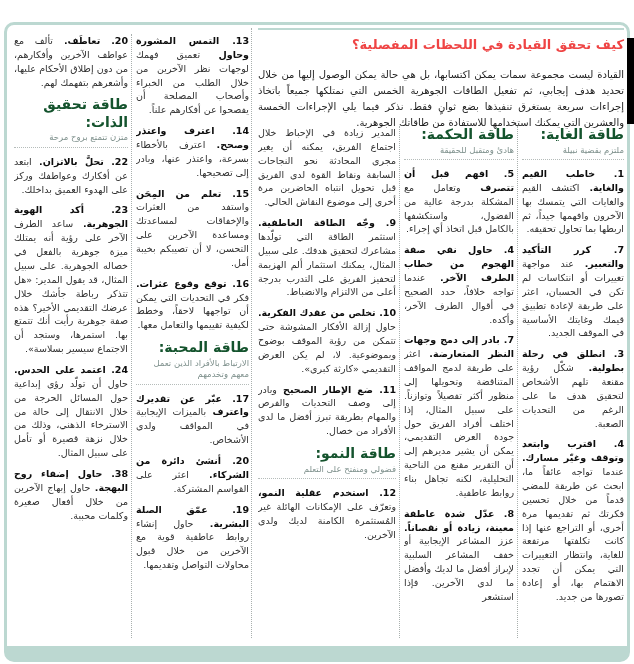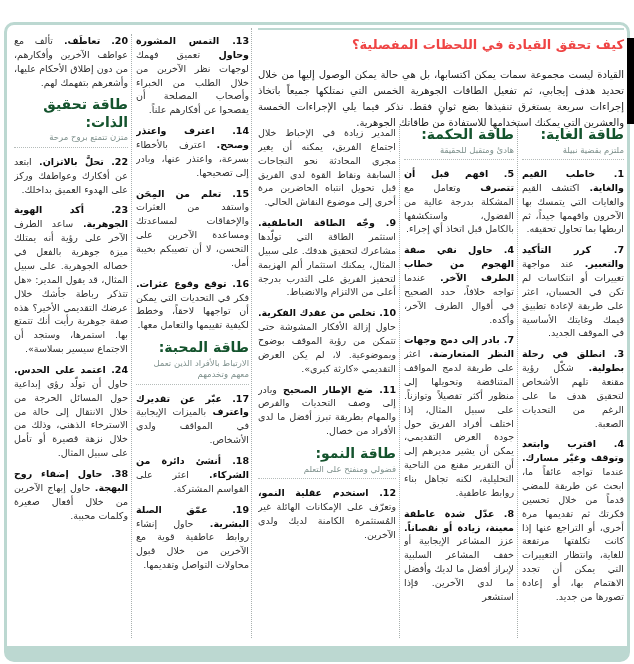--- a/index.html
+++ b/index.html
@@ -117,21 +117,21 @@
     </div>
   <div id="col-3" class="col">
       <p class="item"><b>13. التمس المشورة وحاول </b>تعميق فهمك لوجهات نظر الآخرين من خلال الطلب من الخبراء وأصحاب المصلحة أن يفصحوا عن أفكارهم علناً.</p>
       <p class="item"><b>14. اعترف واعتذر وصحح. </b>اعترف بالأخطاء بسرعة، واعتذر عنها، وبادر إلى تصحيحها.</p>
       <p class="item"><b>15. تعلم من المِحَن </b>واستفد من العثرات والإخفاقات لمساعدتك ومساعدة الآخرين على التحسن، لا أن تصيبكم بخيبة أمل.</p>
       <p class="item"><b>16. توقع وقوع عثرات. </b>فكر في التحديات التي يمكن أن تواجهها لاحقاً، وخطط لكيفية تقييمها والتعامل معها.</p>
       <div class="section-heading">طاقة المحبة:</div>
       <div class="section-subtitle">الارتباط بالأفراد الذين تعمل معهم وتخدمهم</div>
       <hr class="section-rule">
       <p class="item"><b>17. عبّر عن تقديرك واعترف </b>بالميزات الإيجابية في المواقف ولدى الأشخاص.</p>
-      <p class="item"><b>18. أنشئ دائرة من الشركاء. </b>اعثر على القواسم المشتركة.</p>
+      <p class="item"><b>20. أنشئ دائرة من الشركاء. </b>اعثر على القواسم المشتركة.</p>
       <p class="item"><b>19. عمّق الصلة البشرية. </b>حاول إنشاء روابط عاطفية قوية مع الآخرين من خلال قبول محاولات التواصل وتقديمها.</p>
     </div>
   <div id="col-4" class="col">
       <p class="item"><b>20. تعاطَف. </b>تألف مع عواطف الآخرين وأفكارهم، من دون إطلاق الأحكام عليها، وأشعرهم بتفهمك لهم.</p>
       <div class="section-heading">طاقة تحقيق الذات:</div>
       <div class="section-subtitle">متزن تتمتع بروح مرحة</div>
       <hr class="section-rule">
       <p class="item"><b>22. تحلَّ بالاتزان. </b>ابتعد عن أفكارك وعواطفك وركز على الهدوء العميق بداخلك.</p>
       <p class="item"><b>23. أكد الهوية الجوهرية. </b>ساعد الطرف الآخر على رؤية أنه يمتلك ميزة جوهرية بالفعل في خصاله الجوهرية. على سبيل المثال، قد يقول المدير: «هل تتذكر رباطة جأشك خلال عرضك التقديمي الأخير؟ هذه صفة جوهرية رأيت أنك تتمتع بها. استمرها، وستجد أن الاجتماع سيسير بسلاسة».</p>
       <p class="item"><b>24. اعتمد على الحدس. </b>حاول أن تولّد رؤى إبداعية حول المسائل الحرجة من خلال الانتقال إلى حالة من الاسترخاء الذهني، وذلك من خلال نزهة قصيرة أو تأمل على سبيل المثال.</p>

